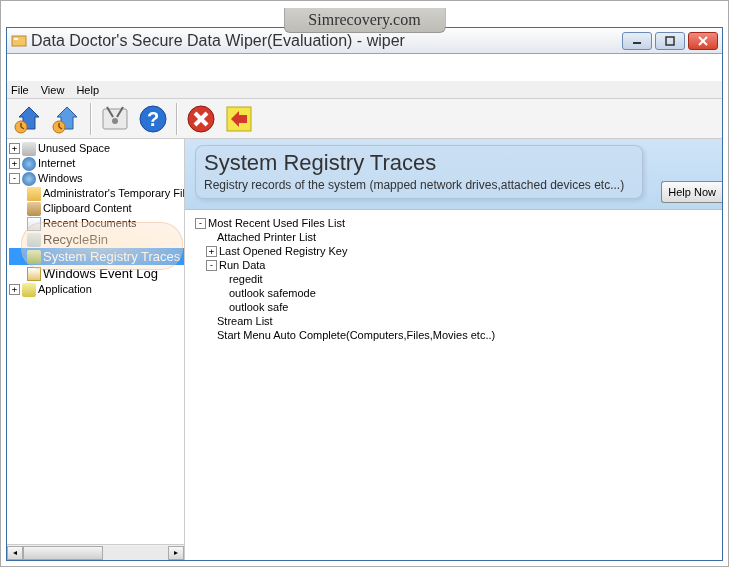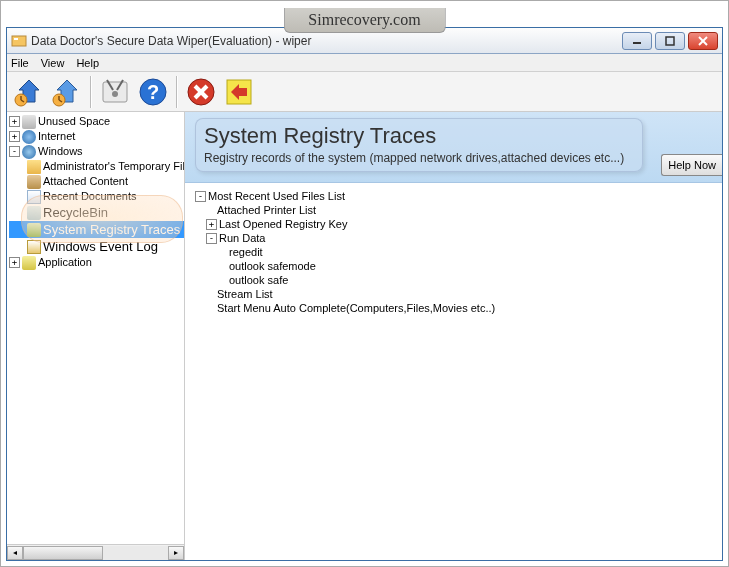--- a/index.html
+++ b/index.html
@@ -2,25 +2,25 @@
 <html><head>
 <meta charset="utf-8">
 <style>
   * { box-sizing: border-box; margin: 0; padding: 0; }
   body { font-family: Tahoma, sans-serif; font-size: 11px; background: #fff; overflow: hidden; }
   .outer-wrap { width: 729px; height: 567px; position: relative; border: 1px solid #aaa; }
   .watermark-tab { position: absolute; top: 7px; left: 50%; transform: translateX(-50%); background: linear-gradient(#d0cfca,#bebcb5); border: 1px solid #999; border-top: none; border-radius: 0 0 6px 6px; padding: 3px 24px; font-family: "Times New Roman", serif; font-size: 16px; color: #333; z-index: 2; }
   .app-window { position: absolute; top: 26px; left: 5px; right: 5px; bottom: 5px; border: 1px solid #3a6ea5; background: #fff; display: flex; flex-direction: column; }
   .titlebar { height: 26px; background: linear-gradient(#fdfdfd,#e3e8ef); border-bottom: 1px solid #8ca5c5; display: flex; align-items: center; padding: 0 4px; }
   .titlebar .title-icon { width: 16px; height: 16px; margin-right: 4px; display:inline-block; }
-  .titlebar .title-text { flex: 1; font-size: 12px; color: #333; }
+  .titlebar .title-text { flex: 1; font-size: 16px; color: #333; }
   .win-btns { display: flex; gap: 3px; }
   .win-btn { width: 30px; height: 18px; border-radius: 3px; border: 1px solid #6b8bb5; background: linear-gradient(#e8eef7,#c4d4e8); display:flex; align-items:center; justify-content:center; font-size:10px; cursor:pointer; }
   .win-btn.close { background: linear-gradient(#f08a7e,#d9442f); border-color:#a02a1a; color:#fff; font-weight:bold; }
-  .menubar { height: 18px; background: #f0f0f0; border-bottom: 1px solid #d0d0d0; display: flex; align-items: center; padding: 0 4px; }
+  .menubar { height: 18px; background: #f0f0f0; border-bottom: 1px solid #d0d0d0; display: flex; align-items: center; padding: 0 4px; margin-top: 27px; }
   .menubar span { margin-right: 12px; cursor: pointer; }
   .toolbar { height: 40px; background: #f4f4f4; border-bottom: 1px solid #ccc; display: flex; align-items: center; padding: 2px 4px; gap: 2px; }
   .tool-btn { width: 36px; height: 36px; display:flex; align-items:center; justify-content:center; cursor:pointer; border:1px solid transparent; }
   .tool-sep { width: 2px; height: 32px; border-left:1px solid #bbb; border-right:1px solid #fff; margin: 0 3px; }
   .content { flex:1; display:flex; overflow:hidden; }
   .sidebar { width: 178px; border-right: 1px solid #ccc; overflow: hidden; position: relative; display:flex; flex-direction:column; }
   .tree { flex:1; overflow:auto; padding: 2px 0 2px 2px; font-size: 11px; line-height: 15px; white-space: nowrap; }
   .tree-row { display:flex; align-items:center; height:15px; cursor:pointer; }
   .tree-row.selected { background:#3399ff; color:#fff; }
   .expander { width:11px; height:11px; border:1px solid #888; background:#fff; display:inline-flex; align-items:center; justify-content:center; font-size:9px; line-height:9px; margin-right:2px; font-family: monospace; cursor:pointer; flex-shrink:0;}
@@ -160,21 +160,21 @@
             <span>Windows</span>
           </div>
           <div class="tree-row">
             <span class="indent" style="width:18px"></span>
             <span class="node-icon ic-folder"></span>
             <span>Administrator's Temporary Files</span>
           </div>
           <div class="tree-row">
             <span class="indent" style="width:18px"></span>
             <span class="node-icon ic-clip"></span>
-            <span>Attached Content</span>
+            <span>Clipboard Content</span>
           </div>
           <div class="tree-row">
             <span class="indent" style="width:18px"></span>
             <span class="node-icon ic-doc"></span>
             <span>Recent Documents</span>
           </div>
           <div class="tree-row" style="font-size:13px;height:17px">
             <span class="indent" style="width:18px"></span>
             <span class="node-icon ic-bin"></span>
             <span>RecycleBin</span>

